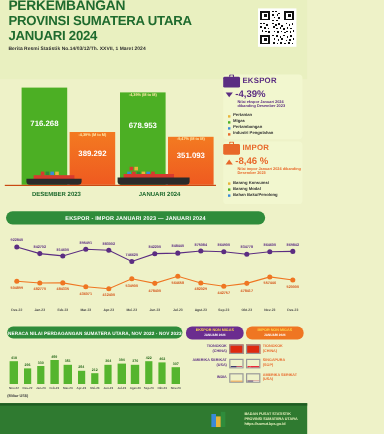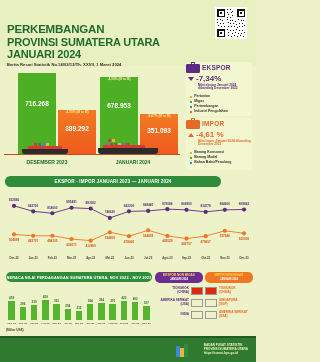--- a/index.html
+++ b/index.html
@@ -7,21 +7,21 @@
     width: 256px; height: 362px;
     font-family: "Liberation Sans", sans-serif;
     background: #eef2c8;
     overflow: hidden;
     position: relative;
   }
   .page { width: 256px; height: 362px; position: relative; background: #eef2c8; }
 
   
   .header { position: absolute; left: 0; top: 0; width: 256px; height: 66px; background: #e9f0c0; }
-  .title-block { position: absolute; left: 7px; top: 24px; width: 180px; }
+  .title-block { position: absolute; left: 7px; top: 0; width: 180px; }
   .t-line { color: #1f6b2e; font-weight: bold; letter-spacing: -0.2px; }
   .t1 { font-size: 11.5px; line-height: 11.5px; }
   .t2 { font-size: 11.5px; line-height: 12px; }
   .t3 { font-size: 11px; line-height: 12.5px; }
   .t4 { font-size: 11px; line-height: 12.5px; }
   .subtitle { font-size: 4.1px; color: #2c2c2c; font-weight: bold; margin-top: 1.5px; letter-spacing: 0.05px; }
 
   .qr { position: absolute; right: 9px; top: 7px; width: 32px; height: 32px; background: #ffffff; padding: 1px; }
   .qr svg { display: block; }
 
@@ -201,21 +201,21 @@
   <div class="badge badge-ekspor">
     <div class="bi-head">
       <div class="suitcase c-purple">
         <div class="sc-handle"></div>
         <div class="sc-body" style="background:#5b2d82;"></div>
       </div>
       <div class="bi-title c-purple">EKSPOR</div>
     </div>
     <div class="pct-row">
       <div class="tri tri-down"></div>
-      <div class="pct c-purple">-7,34%</div>
+      <div class="pct c-purple">-4,39%</div>
     </div>
     <div class="note note-p">Nilai ekspor Januari 2024 dibanding Desember 2023</div>
     <div class="cmd-list">
       <div class="cmd">
           <span class="dot" style="background:#e8b53a"></span>
           <span>Pertanian</span>
         </div>
       <div class="cmd">
           <span class="dot" style="background:#4caf24"></span>
           <span>Migas</span>
@@ -234,21 +234,21 @@
   <div class="badge badge-impor">
     <div class="bi-head">
       <div class="suitcase c-orange">
         <div class="sc-handle"></div>
         <div class="sc-body" style="background:#e8682a;"></div>
       </div>
       <div class="bi-title c-orange">IMPOR</div>
     </div>
     <div class="pct-row">
       <div class="tri tri-up"></div>
-      <div class="pct c-orange">-4,61 %</div>
+      <div class="pct c-orange">-8,46 %</div>
     </div>
     <div class="note note-o">Nilai impor Januari 2024 dibanding Desember 2023</div>
     <div class="cmd-list">
       <div class="cmd">
           <span class="dot" style="background:#e8b53a"></span>
           <span>Barang Konsumsi</span>
         </div>
       <div class="cmd">
           <span class="dot" style="background:#4caf24"></span>
           <span>Barang Modal</span>

